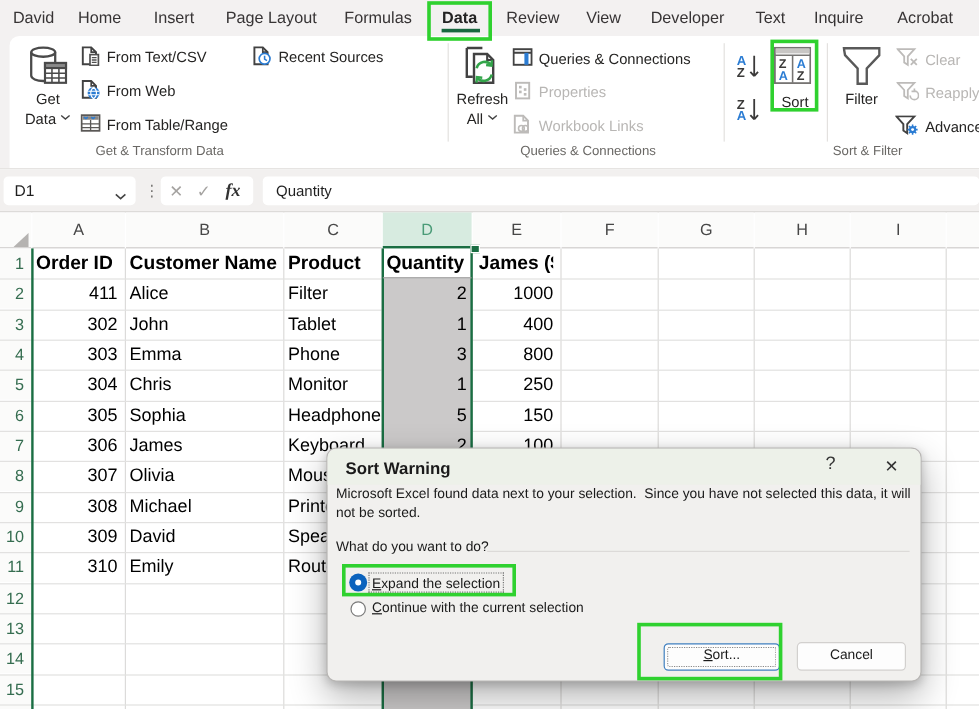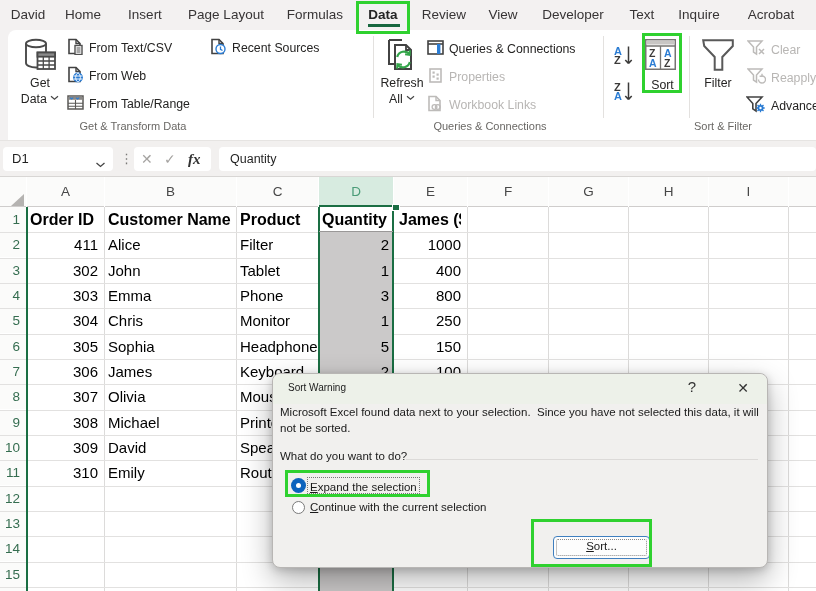--- a/index.html
+++ b/index.html
@@ -328,38 +328,41 @@
     <div class="cell " style="left:108px;top:435.0px;width:125px;">David</div>
     <div class="cell " style="left:240px;top:435.0px;width:77px;">Speaker</div>
     <div class="cell num" style="left:30px;top:460.3px;width:68px;">310</div>
     <div class="cell " style="left:108px;top:460.3px;width:125px;">Emily</div>
     <div class="cell " style="left:240px;top:460.3px;width:77px;">Router</div>
 
   <div class="abs" style="left:392px;top:204px;width:8px;height:7px;background:#1a6e43;border:1px solid #fff;"></div>
 
   <div id="dlg">
     <div id="dlgtitle"></div>
-    <div class="abs dtext" style="left:15px;top:8px;font-size:10px;">Sort Warning</div>
+    <div class="abs dtext" style="left:15px;top:8px;font-size:14px;font-weight:bold;">Sort Warning</div>
     <div class="abs" style="left:409px;top:4px;width:20px;text-align:center;font-size:15px;color:#333;">?</div>
     <div class="abs" style="left:460px;top:6px;width:20px;text-align:center;font-size:14px;color:#333;">✕</div>
     <div class="abs dtext" style="left:7px;top:30px;line-height:16px;white-space:nowrap;">Microsoft Excel found data next to your selection.&nbsp; Since you have not selected this data, it will<br>not be sorted.</div>
     <div class="abs dtext" style="left:7px;top:76px;">What do you want to do?</div>
     <div class="abs" style="left:133px;top:85px;width:352px;height:1px;background:#dcdad8;"></div>
 
     <div class="abs" style="left:18px;top:104px;width:15px;height:15px;border-radius:50%;background:#0c63bd;"></div>
     <div class="abs" style="left:23px;top:109px;width:5px;height:5px;border-radius:50%;background:#fff;"></div>
     <div class="abs" style="left:34px;top:103px;border:1px dotted #777;padding:0 2px;height:17px;line-height:16px;"><span class="dtext"><span style="text-decoration:underline;">E</span>xpand the selection</span></div>
 
     <div class="abs" style="left:18.5px;top:127px;width:13px;height:13px;border-radius:50%;background:#fff;border:1px solid #7a7a7a;"></div>
     <div class="abs" style="left:280px;top:162px;width:97px;height:23px;background:#fdfdfd;border:1px solid #3f7fbf;border-radius:4px;">
       <div style="position:absolute;left:2px;top:2px;right:2px;bottom:2px;border:1px dotted #888;border-radius:2px;"></div>
       <div class="dtext" style="position:absolute;width:100%;text-align:center;top:3px;"><span style="text-decoration:underline;">S</span>ort...</div>
     </div>
 
     <div class="abs dtext" style="left:37px;top:127px;"><span style="text-decoration:underline;">C</span>ontinue with the current selection</div>
+    <div class="abs" style="left:391px;top:161px;width:91px;height:24px;background:#fdfdfd;border:1px solid #d2d0ce;border-radius:4px;">
+      <div class="dtext" style="position:absolute;width:100%;text-align:center;top:4px;">Cancel</div>
+    </div>
   </div>
 
   <div class="anno" style="left:356px;top:1px;width:54px;height:33px;"></div>
   <div class="anno" style="left:642px;top:33px;width:40px;height:60px;"></div>
   <div class="anno" style="left:285px;top:470px;width:145px;height:27px;"></div>
   <div class="anno" style="left:531px;top:519px;width:121px;height:48px;"></div>
 
 </div>
 
 </body></html>

